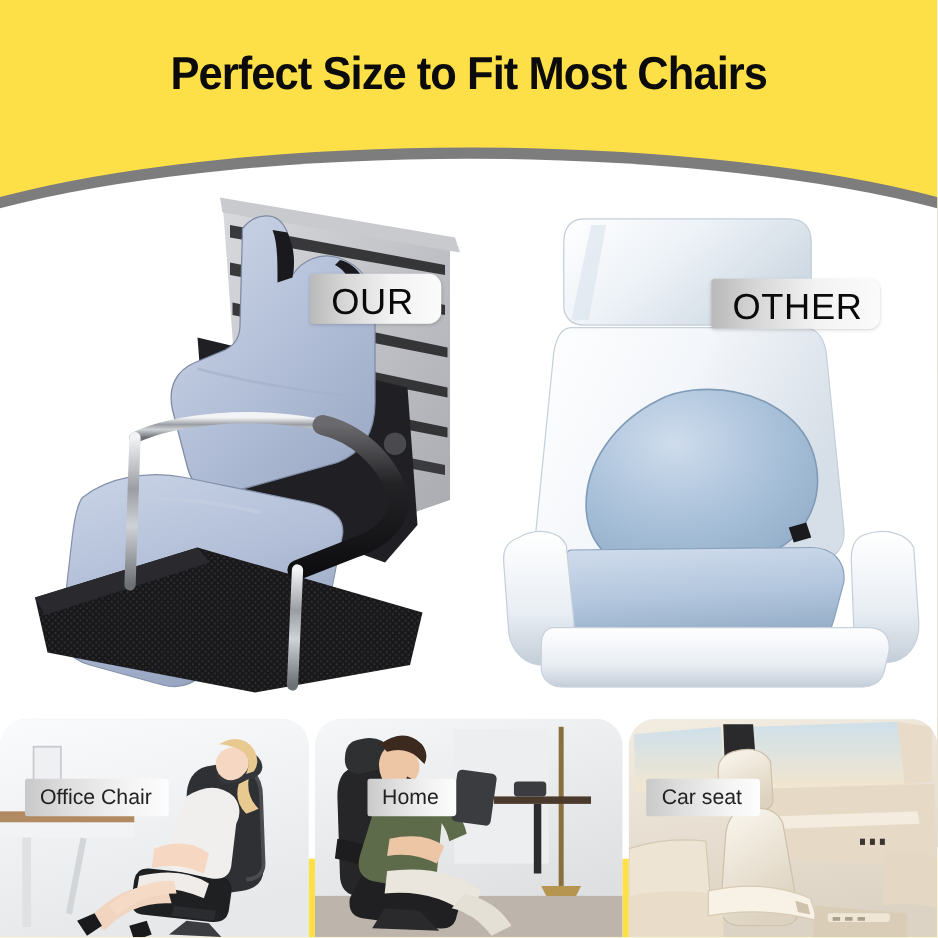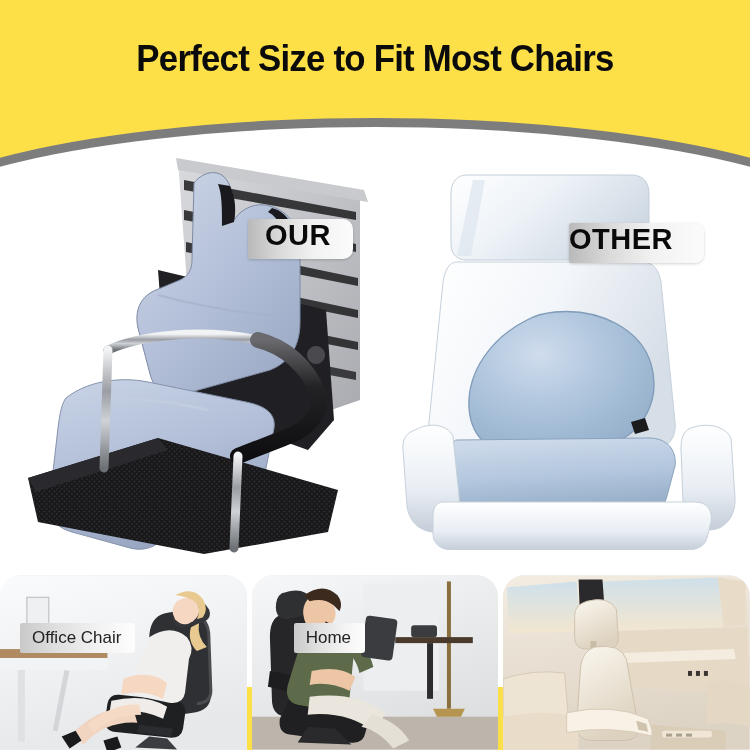--- a/index.html
+++ b/index.html
@@ -58,37 +58,38 @@
   }
   #our-product   { left:8px;   top:150px; width:375px; height:405px; }
   #other-product { left:395px; top:150px; width:350px; height:400px; }
 
   .prod-svg { width:100%; height:100%; display:block; }
 
   
   .badge {
     position:absolute;
     display:flex;
-    align-items:flex-start;
-    font-weight:bold;
+    align-items:flex-end;
+    font-weight:normal;
     color:#0a0a0a;
     background:linear-gradient(90deg,#b9b9b9 0%,#d8d8d8 28%,#f2f2f2 62%,#fbfbfb 100%);
     box-shadow:0 1px 3px rgba(0,0,0,0.18);
   }
   #badge-our {
     left:248px; top:219px;
     width:105px; height:40px;
     padding-left:17px;
     font-size:29px;
     letter-spacing:0.5px;
     border-radius:3px 10px 10px 3px;
   }
   #badge-other {
     left:569px; top:223px;
     width:135px; height:40px;
+    padding-left:17px;
     font-size:29px;
     letter-spacing:0.5px;
     border-radius:3px 9px 9px 3px;
   }
 
   
   .thumbs {
     position:absolute;
     left:0; top:575px;
     width:750px; height:175px;
@@ -446,16 +447,17 @@
         <path d="M134 146 l10 3 l2 8 l-10-2z" fill="#cfc3ae"></path>
 
         <path d="M150 150 l74 6 l0 19 l-76 0z" fill="#d9cdb8"></path>
         <rect x="160" y="156" width="50" height="7" rx="2" fill="#efe6d6"></rect>
         <rect x="164" y="159" width="6" height="3" fill="#aa9f8c"></rect>
         <rect x="174" y="159" width="6" height="3" fill="#aa9f8c"></rect>
         <rect x="184" y="159" width="6" height="3" fill="#aa9f8c"></rect>
 
         <path d="M206 108 q28-6 42 4 l0 40 q-24-6-44-2z" fill="#e4d8c4"></path>
       </svg>
+      <div class="thumb-label">Car seat</div>
     </div>
 
   </div>
 </div>
 
 </body></html>

